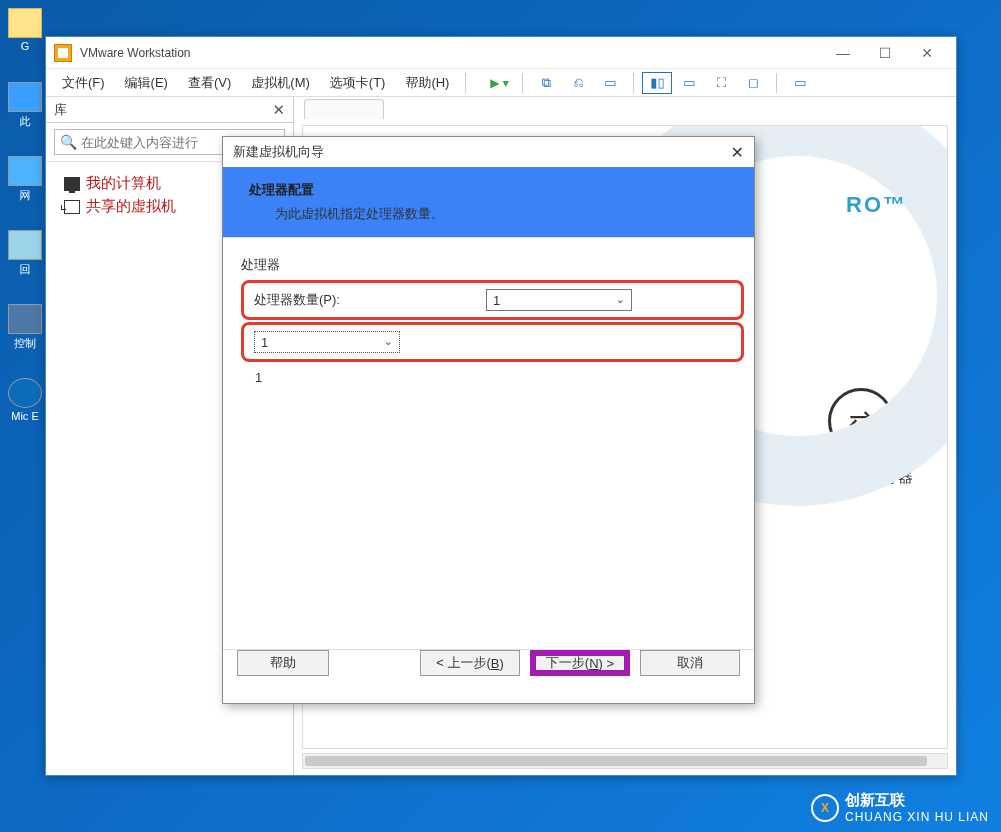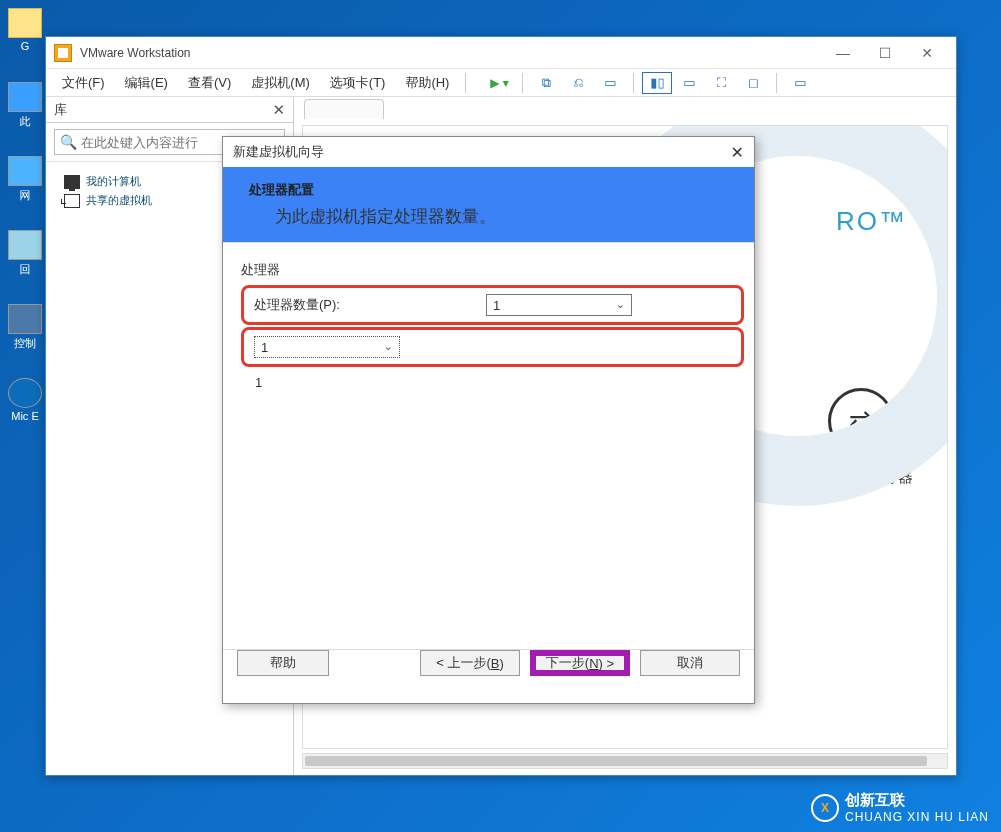--- a/index.html
+++ b/index.html
@@ -32,46 +32,46 @@
 .tb-btn.play { color:#35a63c; font-size:12px;}
 .tb-sep { width:1px; height:20px; background:#ccc; margin:0 6px;}
 .body-area { display:flex; height: calc(100% - 60px); }
 .sidebar { width: 248px; border-right:1px solid #ccc; display:flex; flex-direction:column; }
 .sidebar-header { height:26px; border-bottom:1px solid #ccc; display:flex; align-items:center; padding:0 8px; font-size:13px; color:#333;}
 .sidebar-header .x { margin-left:auto; font-size:15px; color:#555;}
 .search-row { padding:6px 8px; border-bottom:1px solid #e0e0e0;}
 .search-input { width:100%; height:26px; border:1px solid #bbb; padding:0 6px 0 26px; font-size:13px; color:#777; background:#fff;}
 .search-wrap{ position:relative;}
 .search-wrap .mag{ position:absolute; left:6px; top:5px; color:#888; font-size:14px;}
-.tree { padding:10px 8px; font-size:11px; color:#0c4a6e;}
+.tree { padding:10px 8px; font-size:15px; color:#b91c1c;}
 .tree-item { display:flex; align-items:center; padding:2px 0 2px 10px;}
 .tree-item .ticon { width:16px; height:14px; margin-right:6px; display:inline-block;}
 .tree-item .ticon.pc { background:#333; border:1px solid #333; position:relative;}
 .tree-item .ticon.pc::after{content:"";position:absolute;left:4px;bottom:-3px;width:6px;height:2px;background:#333;}
 .tree-item .ticon.share { border:1px solid #333; position:relative;}
 .tree-item .ticon.share::after{content:"";position:absolute;left:-4px;top:4px;width:4px;height:4px;border:1px solid #333;border-right:none;border-top:none;}
 
 .main-area { flex:1; background:#fff; position:relative; padding:6px;}
 .tabstub { position:absolute; left:10px; top:2px; width:80px; height:20px; border:1px solid #ccc; border-bottom:none; border-radius:4px 4px 0 0; background:#fafafa;}
 .home-content{ position:absolute; inset:28px 8px 26px 8px; border:1px solid #ddd; display:flex; align-items:center; justify-content:flex-end; padding-right:34px; overflow:hidden;}
 .home-bg{ position:absolute; right:-60px; top:-40px; width:420px; height:420px; border:70px solid #e6eef5; border-radius:50%; pointer-events:none;}
-.pro-text{ position:absolute; right:40px; top:80px; color:#2fa0c9; font-size:26px; letter-spacing:2px;}
+.pro-text{ position:absolute; right:40px; top:66px; color:#2fa0c9; font-size:22px; letter-spacing:2px;font-weight:bold;}
 .remote-server{ text-align:center; color:#333; font-size:15px;}
 .remote-server .circle{ width:66px; height:66px; border:3px solid #333; border-radius:50%; margin:0 auto 14px auto; display:flex; align-items:center; justify-content:center; font-size:28px;}
 .vm-logo{ position:absolute; left:30px; bottom:50px; font-size:25px; color:#7b7b7b; font-weight:bold; letter-spacing:-1px;}
 .hscroll{ position:absolute; left:8px; right:8px; bottom:6px; height:16px; background:#f0f0f0; border:1px solid #ddd;}
 .hscroll .thumb{ position:absolute; left:2px; top:2px; right:20px; bottom:2px; background:#c9c9c9; border-radius:2px;}
 
 
 .dialog { position:absolute; left:222px; top:136px; width:533px; height:568px; background:#fff; border:1px solid #888; box-shadow:3px 3px 10px rgba(0,0,0,.3); display:flex; flex-direction:column;}
 .dlg-title{ height:30px; display:flex; align-items:center; padding:0 10px; font-size:13px; color:#333;}
 .dlg-title .dlg-close{ margin-left:auto; font-size:16px; color:#333;}
 .dlg-head{ padding:14px 26px 14px 26px; border-bottom:1px solid #ddd; background:#3b82f6;}
 .dlg-head h3{ font-size:13px; font-weight:bold; color:#222; margin-bottom:6px;}
-.dlg-head p{ font-size:17px; color:#333; padding-left:26px;}
+.dlg-head p{ font-size:13px; color:#333; padding-left:26px;}
 .dlg-body{ flex:1; padding:18px 10px 10px 18px; font-size:13px; color:#333;}
 .group-label{ margin-bottom:6px;}
 .form-row{ display:flex; align-items:center; padding:6px 10px; }
 .form-row label{ width:232px;}
 .form-row .select{ width:146px; height:22px; border:1px solid #777; background:#fff; display:flex; align-items:center; padding:0 6px; position:relative;}
 .form-row .select .chev{ position:absolute; right:6px; top:3px; font-size:11px; color:#555;}
 .form-row.static .val{ padding-left:4px;}
 .highlight{ border:3px solid #e23b2c; border-radius:8px; margin:2px 0;}
 .dlg-footer{ height:54px; border-top:1px solid #ddd; display:flex; align-items:flex-start; padding:0 14px;}
 .btn{ height:26px; min-width:100px; border:1px solid #999; background:#f2f2f2; font-size:13px; color:#333; display:flex; align-items:center; justify-content:center; margin-left:10px;}

